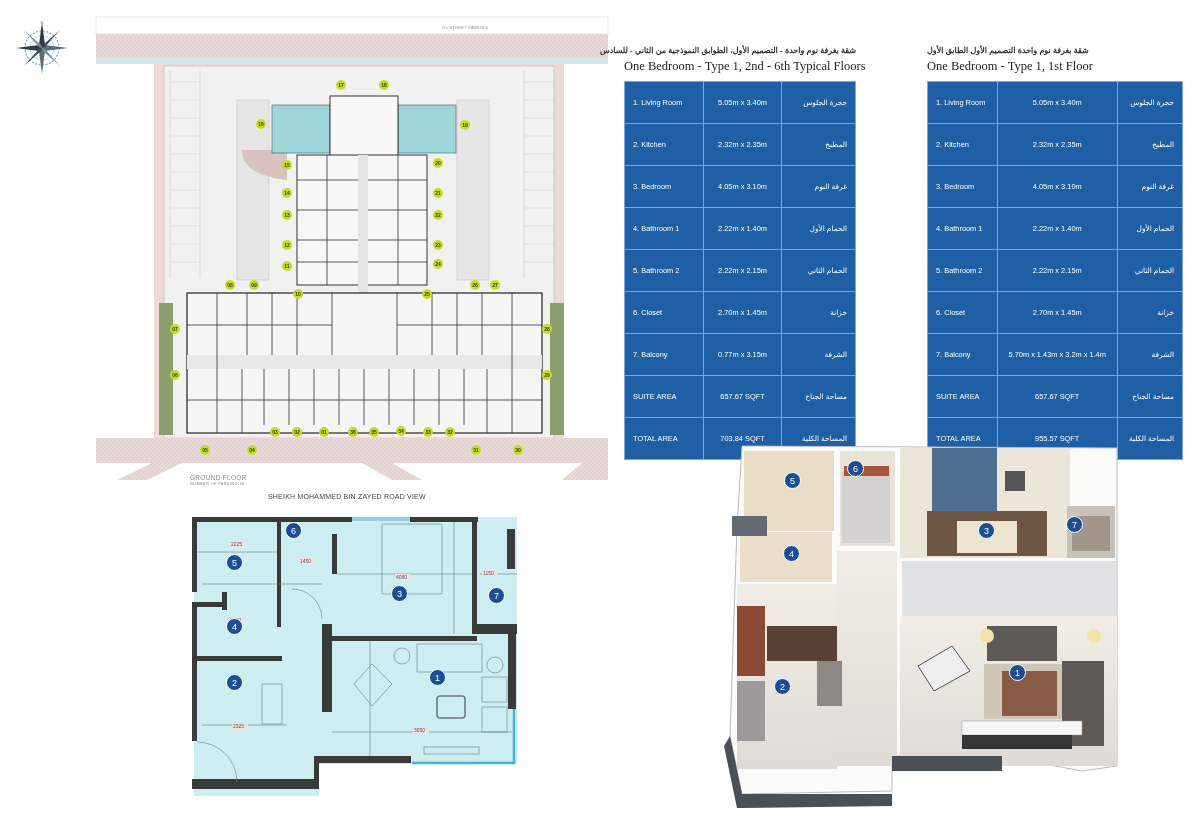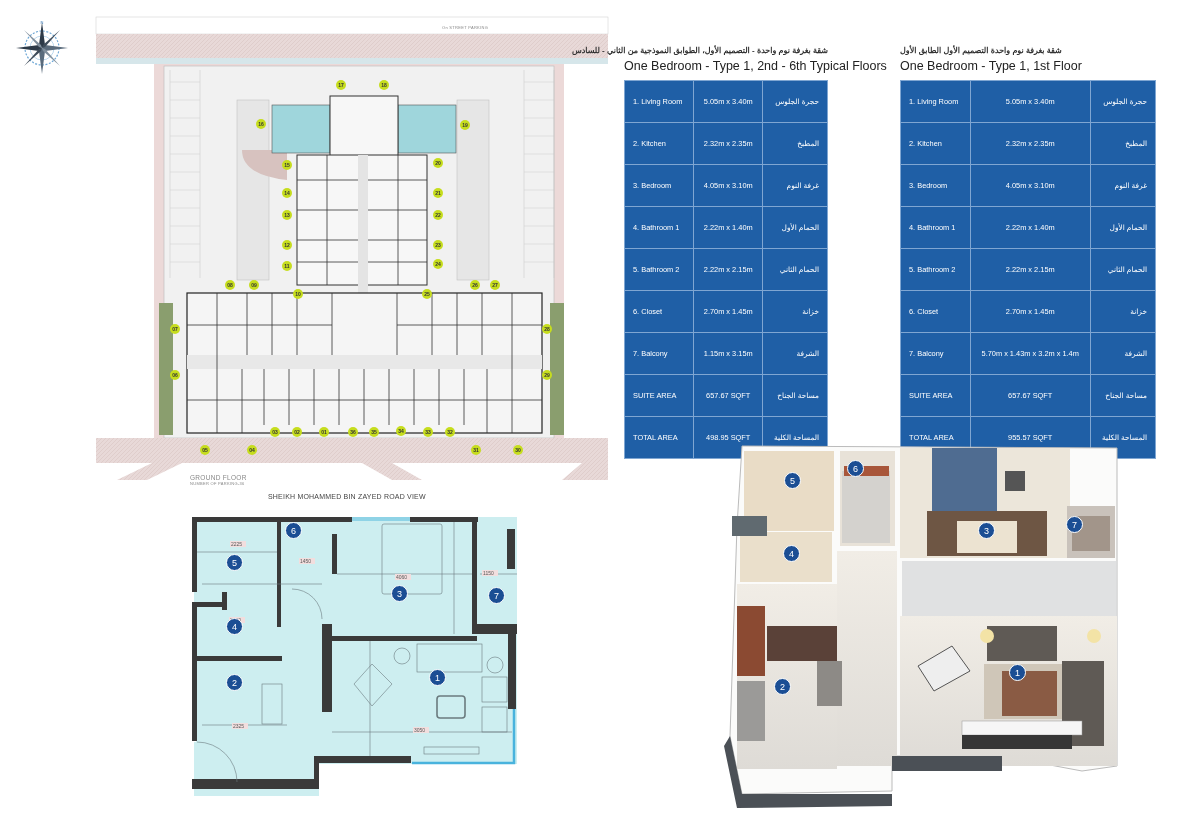--- a/index.html
+++ b/index.html
@@ -10,23 +10,23 @@
   .compass { position: absolute; left: 12px; top: 18px; width: 60px; height: 60px; }
 
   
   .site { position: absolute; left: 92px; top: 0; width: 520px; height: 480px; }
   .site svg { width: 100%; height: 100%; display: block; }
   .site-label { position: absolute; font-size: 6.5px; color: #888; letter-spacing: 0.3px; }
   .road-view { position: absolute; left: 268px; top: 493px; font-size: 7px; color: #444; letter-spacing: 0.2px; }
   .pin { position: absolute; width: 10px; height: 10px; border-radius: 50%; background: #c6dd1e; font-size: 5px; line-height: 10px; text-align: center; color: #333; font-weight: bold; }
 
   
-  .spec { position: absolute; width: 204px; }
+  .spec { position: absolute; width: 232px; }
   .spec .ar-title { font-size: 8px; font-weight: bold; color: #333; direction: rtl; text-align: left; white-space: nowrap; margin-bottom: 4px; }
-  .spec .en-title { font-size: 12.5px; color: #222; margin-bottom: 7px; white-space: nowrap; }
+  .spec .en-title { font-size: 12.5px; color: #222; margin-bottom: 7px; white-space: nowrap; font-family: Liberation Serif, serif; }
   .spec table { border-collapse: collapse; width: 100%; background: #1f5fa6; }
   .spec td { color: #ffffff; font-size: 7.4px; height: 21.3px; border: 1px solid #7fa6d2; padding: 16px 8px; white-space: nowrap; }
   .spec td.dim { text-align: center; }
   .spec td.ar { text-align: right; direction: rtl; }
 
   
   .plan2d { position: absolute; left: 192px; top: 514px; width: 330px; height: 282px; }
   .plan2d svg { width: 100%; height: 100%; display: block; }
 
   
@@ -235,38 +235,38 @@
           <td class="dim">2.22m x 2.15m</td>
           <td class="ar">الحمام الثاني</td>
         </tr>
         <tr>
           <td>6. Closet</td>
           <td class="dim">2.70m x 1.45m</td>
           <td class="ar">خزانة</td>
         </tr>
         <tr>
           <td>7. Balcony</td>
-          <td class="dim">1.15m x 3.15m</td>
+          <td class="dim">0.77m x 3.15m</td>
           <td class="ar">الشرفة</td>
         </tr>
         <tr>
           <td>SUITE AREA</td>
           <td class="dim">657.67 SQFT</td>
           <td class="ar">مساحة الجناح</td>
         </tr>
         <tr>
           <td>TOTAL AREA</td>
-          <td class="dim">498.95 SQFT</td>
+          <td class="dim">703.84 SQFT</td>
           <td class="ar">المساحة الكلية</td>
         </tr>
       </tbody>
     </table>
 </div>
 
-<div class="spec" style="left:900px; top:46px; width:256px;">
+<div class="spec" style="left:927px; top:46px; width:256px;">
   <div class="ar-title">شقة بغرفة نوم واحدة التصميم الأول الطابق الأول</div>
   <div class="en-title">One Bedroom - Type 1, 1st Floor</div>
   <table>
       <tbody id="tbody1">
         <tr>
           <td>1. Living Room</td>
           <td class="dim">5.05m x 3.40m</td>
           <td class="ar">حجرة الجلوس</td>
         </tr>
         <tr>

